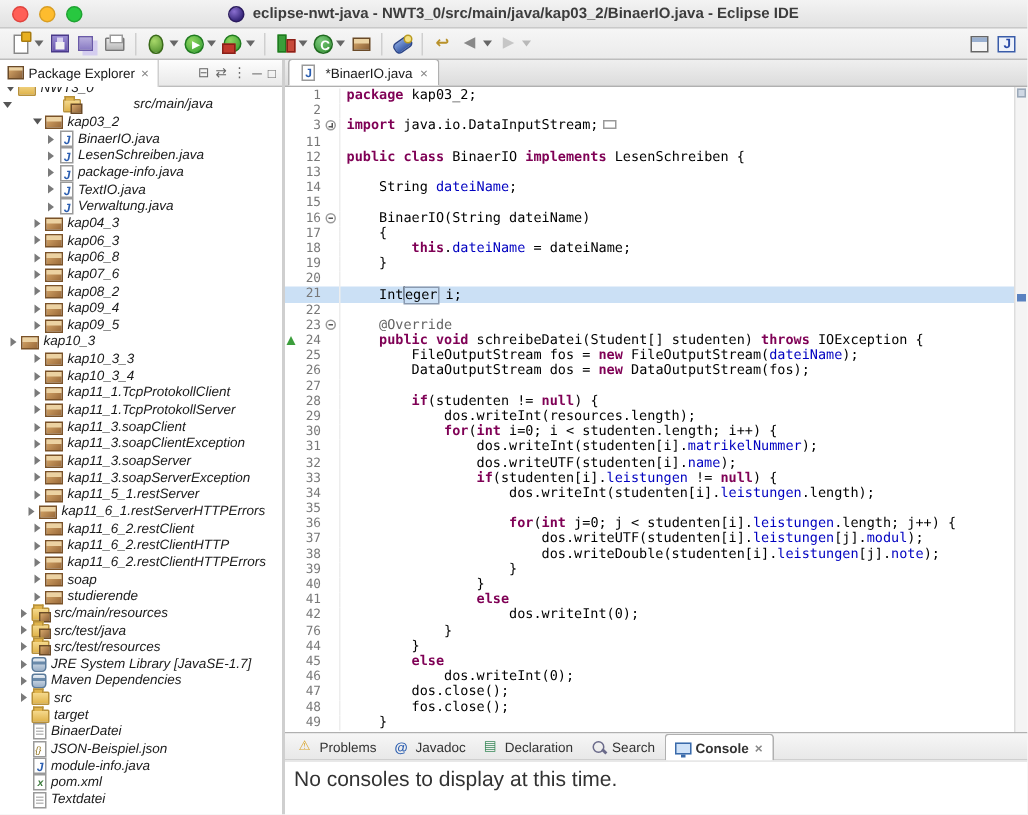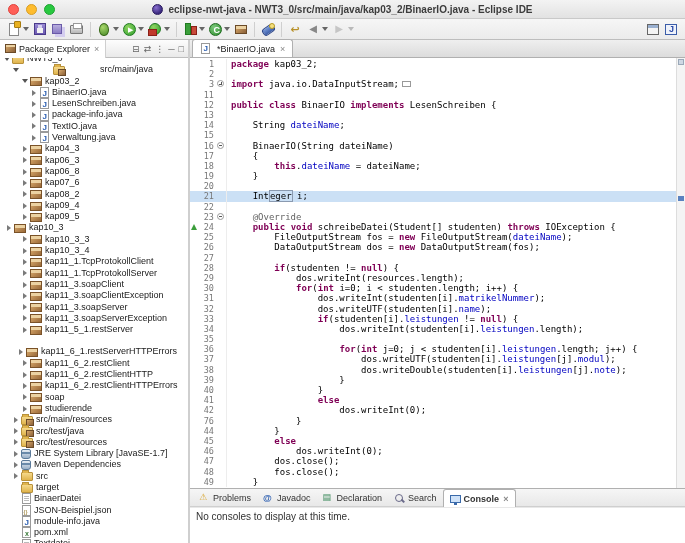--- a/index.html
+++ b/index.html
@@ -63,21 +63,21 @@
   .right { flex:1; display:flex; flex-direction:column; min-width:0; }
 
   
   .panel-header { height:18px; background:linear-gradient(#fdfdfd,#e9e9e9); border-bottom:1px solid #bdbdbd; display:flex; align-items:center; }
   .panel-tab { display:flex; align-items:center; gap:3px; padding:0 5px; height:18px; background:#fff; border-right:1px solid #cfcfcf; font-size:9px; }
   .pe-icon { width:11px; height:9px; background:linear-gradient(135deg,#d8a86a,#8a6038); border:1px solid #6a4a28; display:inline-block; position:relative; }
   .pe-icon::before { content:""; position:absolute; left:0; right:0; top:0; height:2px; background:#ecd2a2; }
   .tab-close { color:#888; font-size:9px; padding:0 1px; }
   .panel-hicons { margin-left:auto; display:flex; align-items:center; gap:4px; padding-right:4px; color:#666; font-size:9px; }
   .panel-hicons span { cursor:default; }
-  .tree { flex:1; overflow:hidden; padding-top:1px; }
+  .tree { flex:1; overflow:hidden; padding-top:1px;font-style:italic; }
   .trow { display:flex; align-items:center; height:11.3px; line-height:11.3px; white-space:nowrap; }
   .trow:first-child { margin-top:-6px; }
   .arr { width:9px; flex:none; display:flex; justify-content:center; align-items:center; }
   .arr.c::before { content:""; border-left:4px solid #7a7a7a; border-top:3px solid transparent; border-bottom:3px solid transparent; }
   .arr.o::before { content:""; border-top:4px solid #555; border-left:3px solid transparent; border-right:3px solid transparent; }
   .tico { width:12px; height:11px; margin:0 3px 0 1px; position:relative; flex:none; }
   .tico-folder, .tico-project { background:linear-gradient(#f5d98c,#e0b44c); border:1px solid #b8913a; border-radius:1px; height:9px; margin-top:1px; }
   .tico-folder::before, .tico-project::before { content:""; position:absolute; left:0; top:-3px; width:5px; height:2px; background:#e0b44c; border:1px solid #b8913a; border-bottom:none; }
   .tico-srcfolder { background:linear-gradient(#f5d98c,#e0b44c); border:1px solid #b8913a; border-radius:1px; height:9px; margin-top:1px; }
   .tico-srcfolder::before { content:""; position:absolute; left:0; top:-3px; width:5px; height:2px; background:#e0b44c; border:1px solid #b8913a; border-bottom:none; }
@@ -124,21 +124,21 @@
   .btab { display:flex; align-items:center; gap:3px; height:18px; padding:0 6px; font-size:9px; color:#333; }
   .btab.active { background:#fff; border:1px solid #b0b0b0; border-bottom:none; border-radius:3px 3px 0 0; font-weight:bold; }
   .bti { width:11px; height:11px; position:relative; flex:none; }
   .bti-problems::after { content:"⚠"; position:absolute; left:0; top:-1px; color:#d9a62e; font-size:9px; }
   .bti-javadoc::after { content:"@"; position:absolute; left:0; top:0; color:#2a5db0; font-size:9px; font-weight:bold; }
   .bti-declaration::after { content:"▤"; position:absolute; left:0; top:-1px; color:#3a8a5a; font-size:9px; }
   .bti-search::before { content:""; position:absolute; left:1px; top:1px; width:6px; height:6px; border:1.5px solid #6a6a8a; border-radius:50%; }
   .bti-search::after { content:""; position:absolute; left:7px; top:7px; width:4px; height:1.5px; background:#6a6a8a; transform:rotate(45deg); }
   .bti-console { border:1px solid #3a6aaa; background:#cfe2f8; width:11px; height:8px; margin-top:1px; }
   .bti-console::after { content:""; position:absolute; left:3px; right:3px; bottom:-3px; height:2px; background:#3a6aaa; }
-  .console-body { flex:1; font-size:10px; color:#333; padding:3px 6px; border-top:1px solid #e8e8e8; }
+  .console-body { flex:1; font-size:14px; color:#333; padding:3px 6px; border-top:1px solid #e8e8e8; }
 </style>
 </head>
 <body>
 
 <div class="window">
 
   <div class="titlebar">
     <div class="traffic">
       <span class="tl red"></span>
       <span class="tl yellow"></span>
@@ -231,21 +231,21 @@
             <span>─</span>
             <span>□</span>
           </div>
       </div>
       <div class="tree" id="tree">
           <div class="trow" style="padding-left: 2px;">
             <span class="arr o"></span>
             <span class="tico tico-project"></span>
             <span class="tlabel">NWT3_0</span>
           </div>
-          <div class="trow" style="padding-left: 11px; gap: 32px;">
+          <div class="trow" style="padding-left: 0; gap: 32px;">
             <span class="arr o"></span>
             <span class="tico tico-srcfolder"></span>
             <span class="tlabel">src/main/java</span>
           </div>
           <div class="trow" style="padding-left: 20px;">
             <span class="arr o"></span>
             <span class="tico tico-package"></span>
             <span class="tlabel">kap03_2</span>
           </div>
           <div class="trow" style="padding-left: 29px; text-align: center;">
@@ -351,21 +351,21 @@
           <div class="trow" style="padding-left: 20px;">
             <span class="arr c"></span>
             <span class="tico tico-package"></span>
             <span class="tlabel">kap11_3.soapServerException</span>
           </div>
           <div class="trow" style="padding-left: 20px;">
             <span class="arr c"></span>
             <span class="tico tico-package"></span>
             <span class="tlabel">kap11_5_1.restServer</span>
           </div>
-          <div class="trow" style="padding-left: 16px; margin-top: 11px;">
+          <div class="trow" style="padding-left: 16px;">
             <span class="arr c"></span>
             <span class="tico tico-package"></span>
             <span class="tlabel">kap11_6_1.restServerHTTPErrors</span>
           </div>
           <div class="trow" style="padding-left: 20px;">
             <span class="arr c"></span>
             <span class="tico tico-package"></span>
             <span class="tlabel">kap11_6_2.restClient</span>
           </div>
           <div class="trow" style="padding-left: 20px;">

